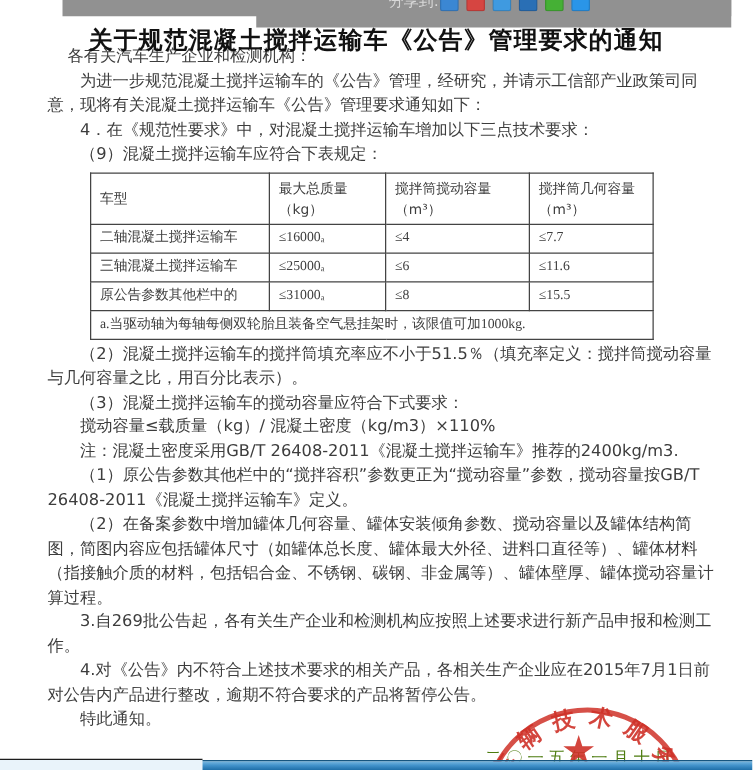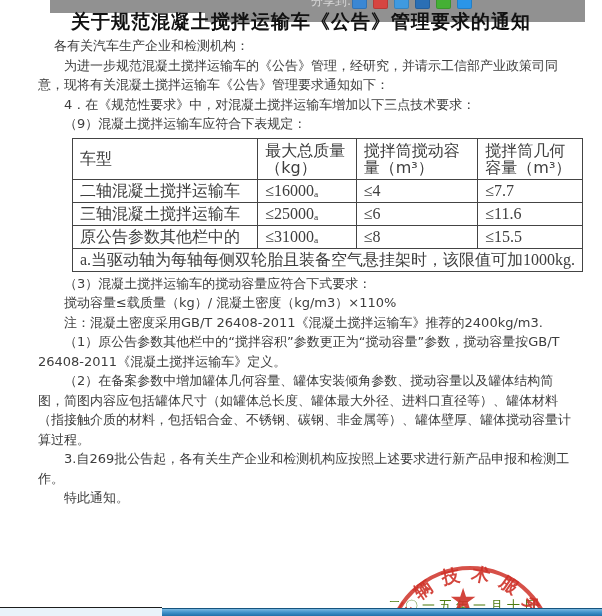--- a/index.html
+++ b/index.html
@@ -9,34 +9,34 @@
     font-family:"DejaVu Sans","Liberation Sans",sans-serif;
   }
   
   .graybar-a{position:absolute;left:50px;top:0;width:535px;height:13px;background:#919191;}
   .graybar-b{position:absolute;left:205px;top:0;width:380px;height:22px;background:#919191;}
   .share-label{position:absolute;left:311px;top:-7px;font-size:12px;color:#d8d8d8;z-index:3;}
   .share-icons{position:absolute;left:352px;top:-5px;display:flex;gap:6px;z-index:3;}
   .share-icons .sicon{width:13px;height:12px;border-radius:2px;border:1px solid rgba(0,0,0,.15);}
   
   .doc-title{
-    position:absolute;left:0;top:9px;width:602px;text-align:center;
+    position:absolute;left:0;top:19px;width:602px;text-align:center;
     font-size:19px;font-weight:bold;color:#111;z-index:2;letter-spacing:1px;
   }
   
   .doc-body{
     position:absolute;left:38px;top:36px;width:538px;
     font-size:13px;line-height:19.5px;color:#3d3d3d;z-index:1;
   }
   .doc-body p{margin:0;text-indent:2em;}
   .doc-body p.no-indent{text-indent:0;margin-left:16px;}
   
   table.spec{
     border-collapse:collapse;margin:4px 0 2px 34px;
-    font-size:16px;line-height:17px;color:#3d3d3d;
+    font-size:11px;line-height:17px;color:#3d3d3d;
   }
   table.spec th,table.spec td{
     border:1px solid #444;padding:2px 7px;text-align:left;font-weight:normal;
     vertical-align:middle;white-space:nowrap;
   }
   table.spec th{height:36px;}
   table.spec td{height:18px;font-family:Liberation Serif, serif;}
   table.spec .c0{width:128px;}
   table.spec .c1{width:78px;}
   table.spec .c2{width:100px;margin-top:11px;}
@@ -111,26 +111,28 @@
         </tr>
       </tbody>
     <tfoot>
       <tr>
         <td colspan="4">a.当驱动轴为每轴每侧双轮胎且装备空气悬挂架时，该限值可加1000kg.</td>
       </tr>
     </tfoot>
   </table>
 
   <div id="after-table">
+      <p>（2）混凝土搅拌运输车的搅拌筒填充率应不小于51.5％（填充率定义：搅拌筒搅动容量与几何容量之比，用百分比表示）。</p>
       <p>（3）混凝土搅拌运输车的搅动容量应符合下式要求：</p>
       <p>搅动容量≤载质量（kg）/ 混凝土密度（kg/m3）×110%</p>
       <p>注：混凝土密度采用GB/T 26408-2011《混凝土搅拌运输车》推荐的2400kg/m3.</p>
       <p>（1）原公告参数其他栏中的“搅拌容积”参数更正为“搅动容量”参数，搅动容量按GB/T 26408-2011《混凝土搅拌运输车》定义。</p>
       <p>（2）在备案参数中增加罐体几何容量、罐体安装倾角参数、搅动容量以及罐体结构简图，简图内容应包括罐体尺寸（如罐体总长度、罐体最大外径、进料口直径等）、罐体材料（指接触介质的材料，包括铝合金、不锈钢、碳钢、非金属等）、罐体壁厚、罐体搅动容量计算过程。</p>
       <p>3.自269批公告起，各有关生产企业和检测机构应按照上述要求进行新产品申报和检测工作。</p>
+      <p>4.对《公告》内不符合上述技术要求的相关产品，各相关生产企业应在2015年7月1日前对公告内产品进行整改，逾期不符合要求的产品将暂停公告。</p>
       <p>特此通知。</p>
     </div>
 </div>
 
 <div class="sign-date">二〇一五年一月十日</div>
 
 <div class="seal-wrap">
   <svg width="170" height="170" viewBox="0 0 170 170">
     <circle cx="85" cy="90" r="82" fill="none" stroke="#cf3128" stroke-width="4" opacity="0.85"></circle>
     <path id="sealArc" d="M 15 90 A 70 70 0 0 1 155 90" fill="none"></path>

